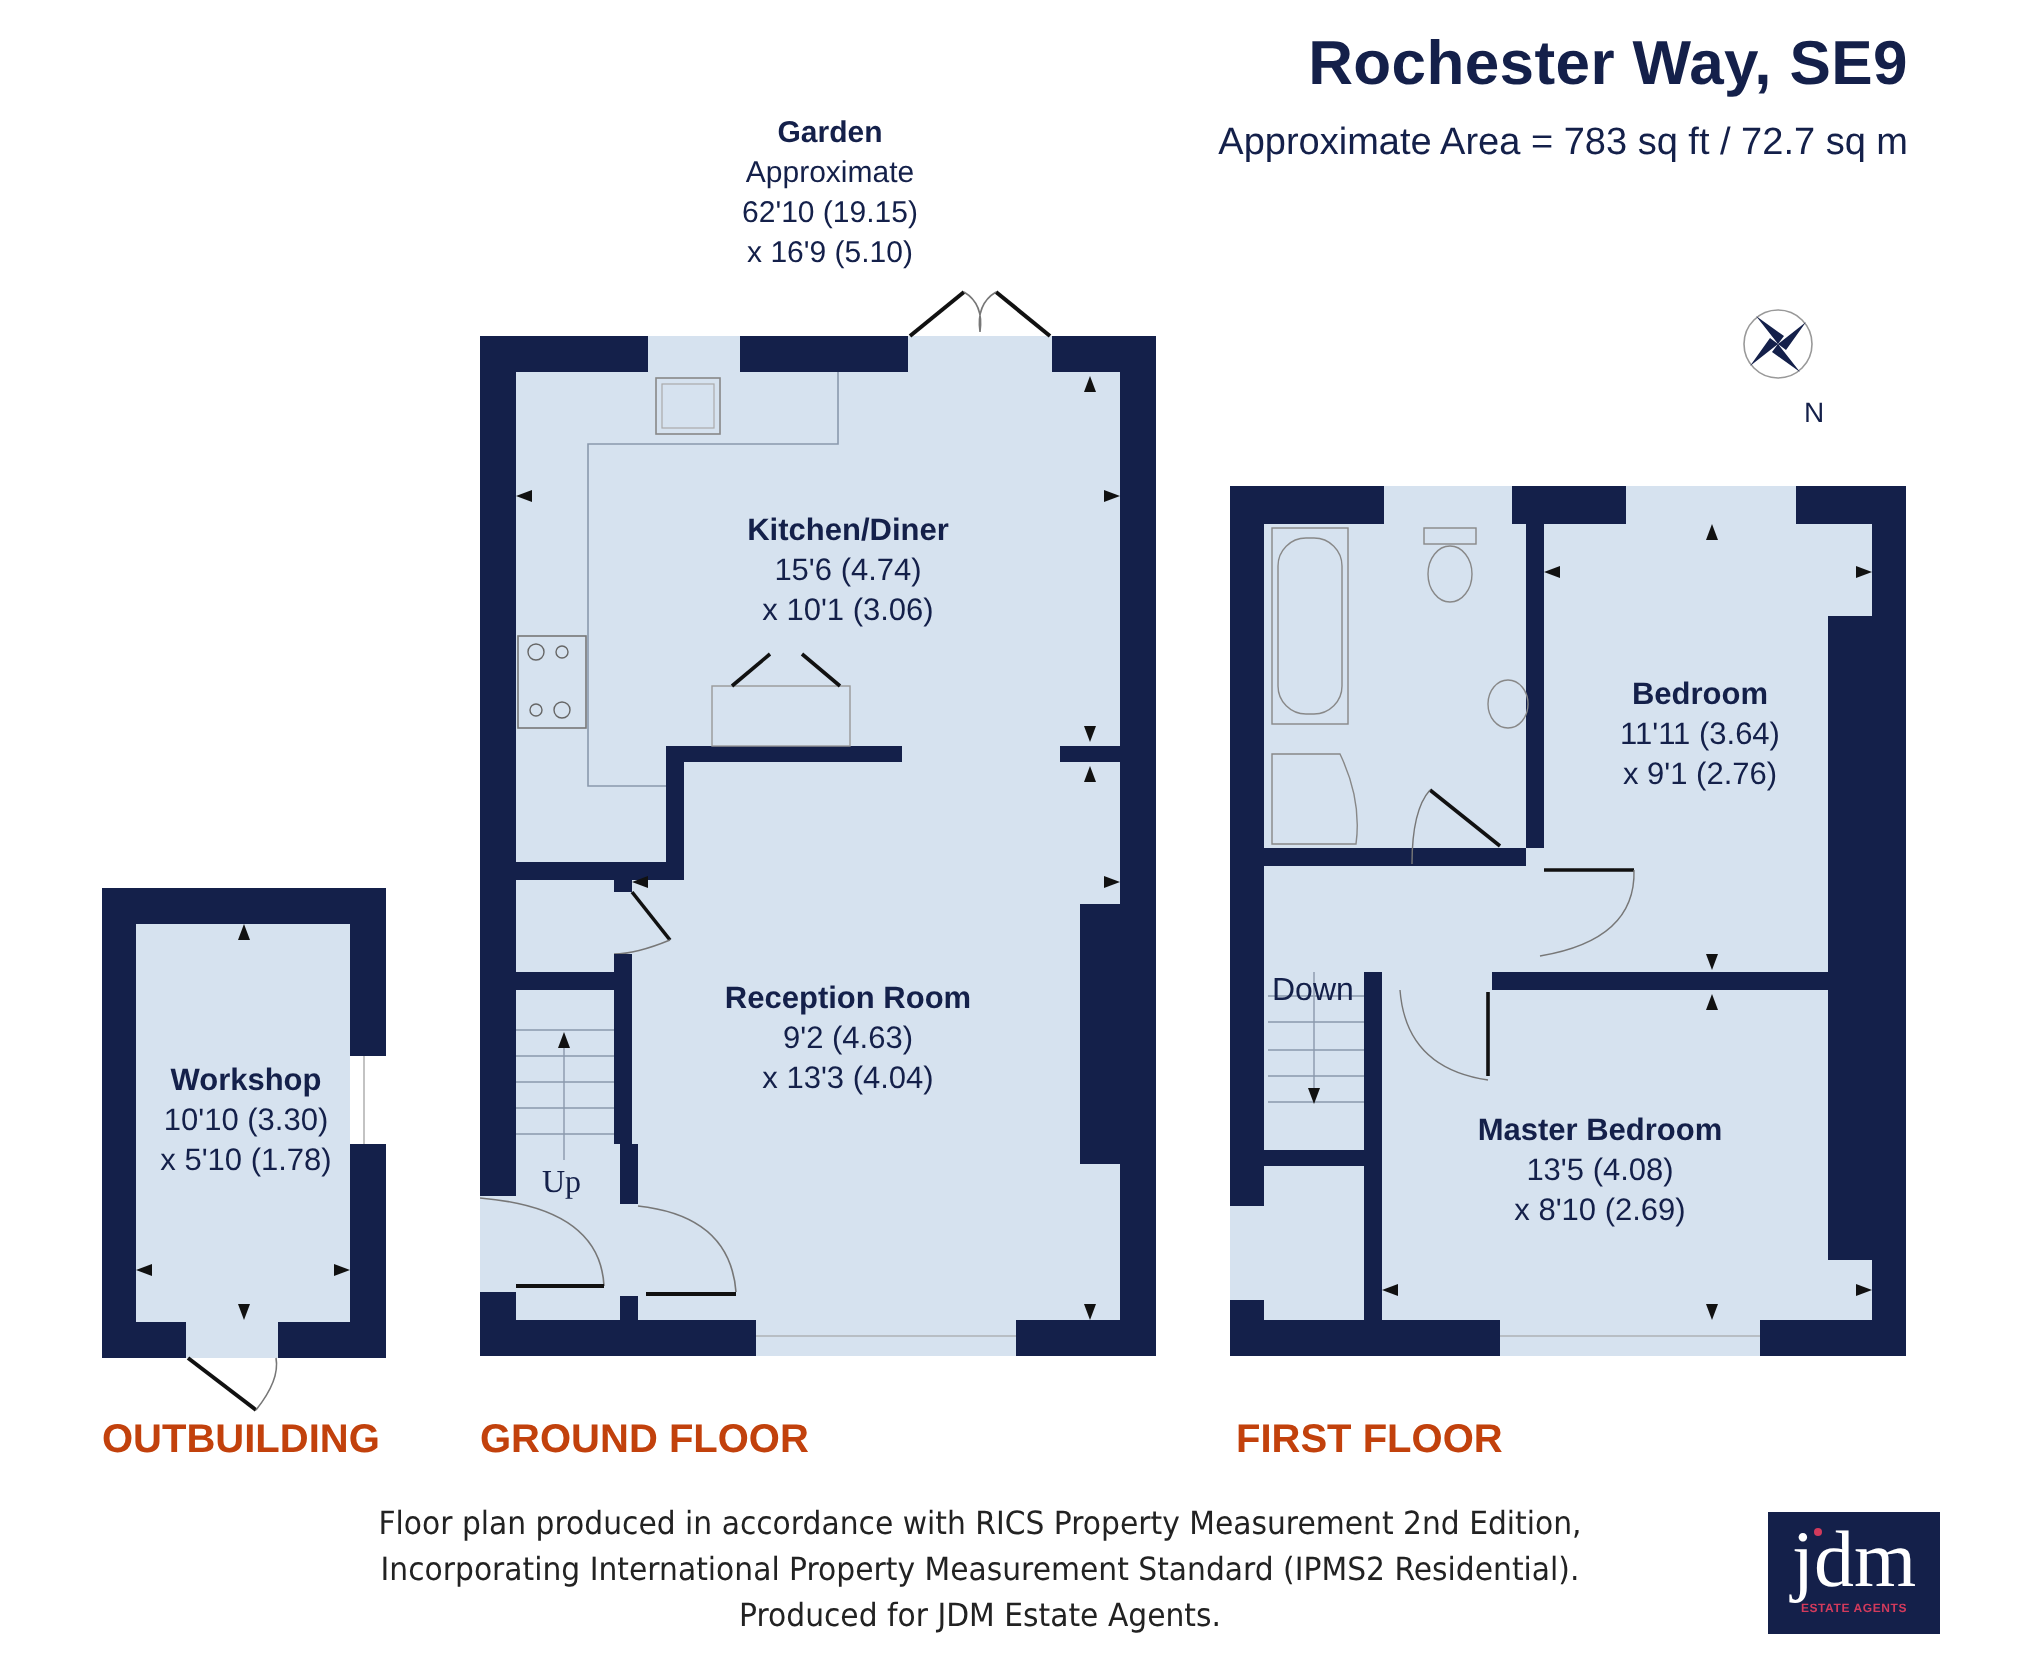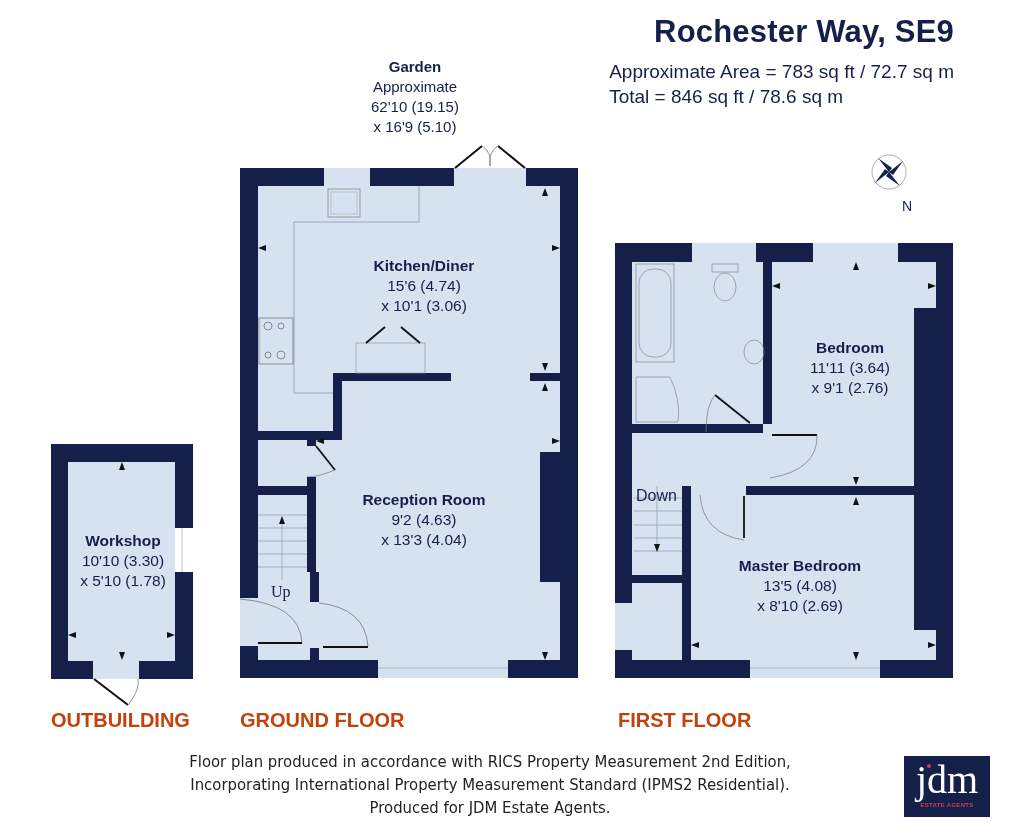--- a/index.html
+++ b/index.html
@@ -1,37 +1,36 @@
 <!DOCTYPE html>
 <html><head>
 <meta charset="utf-8">
 <style>
   html,body{margin:0;padding:0;background:#ffffff;}
   body{width:1020px;height:836px;position:relative;overflow:hidden;font-family:"Liberation Sans",sans-serif;color:#111c44;}
   .title{position:absolute;right:66px;top:14px;font-size:31px;font-weight:bold;color:#14204a;letter-spacing:0.2px;}
-  .areas{position:absolute;right:66px;top:60px;text-align:left;font-size:19px;line-height:24.5px;color:#14204a;}
+  .areas{position:absolute;right:66px;top:60px;text-align:center;font-size:19px;line-height:24.5px;color:#14204a;}
   .plan{position:absolute;left:0;top:0;}
   .floor-label{position:absolute;font-size:20px;font-weight:bold;color:#c2410c;text-align:center;}
   .footer{position:absolute;left:140px;top:750px;width:700px;text-align:center;font-family:"DejaVu Sans",sans-serif;font-size:16px;line-height:23px;color:#222;transform:scaleX(0.93);transform-origin:center;}
-  .logo{position:absolute;left:904px;top:756px;width:86px;height:61px;background:#14204a;}
+  .logo{position:absolute;left:884px;top:756px;width:86px;height:61px;background:#14204a;}
   .logo .jdm{position:absolute;left:0;width:86px;top:4px;text-align:center;font-family:"Liberation Serif",serif;font-size:40px;color:#ffffff;line-height:40px;}
   .logo .dot{position:absolute;left:23px;top:8px;width:4px;height:4px;border-radius:2px;background:#d23a5c;}
   .logo .sub{position:absolute;left:0;width:86px;top:46px;text-align:center;font-size:6px;font-weight:bold;color:#d23a5c;letter-spacing:0.3px;}
   .lbl{position:absolute;text-align:center;color:#14204a;font-size:15.5px;line-height:20px;}
   .lbl .name{font-weight:bold;}
   .small{position:absolute;font-size:16px;color:#14204a;}
   .compass{position:absolute;left:866px;top:150px;}
 </style>
 </head>
 <body>
 
 <div class="title">Rochester Way, SE9</div>
 <div class="areas">
   <div>Approximate Area = 783 sq ft / 72.7 sq m</div>
-  <div>Total = 846 sq ft / 78.6 sq m</div>
 </div>
 
 <div class="compass">
   <svg width="60" height="65">
     <circle cx="23" cy="22" r="17" fill="none" stroke="#999" stroke-width="0.8"></circle>
     <path d="M12 8 L26 18 L23 22 Z M37 11 L27 25 L23 22 Z M34 36 L20 26 L23 22 Z M9 33 L19 19 L23 22 Z" fill="#14204a"></path>
     <path d="M12 8 L20 19 L23 22 Z M37 11 L26 19 L23 22 Z" fill="#ffffff" opacity="0.35"></path>
   </svg>
   <div class="small" style="left:36px;top:48px;font-size:14px;">N</div>
 </div>

